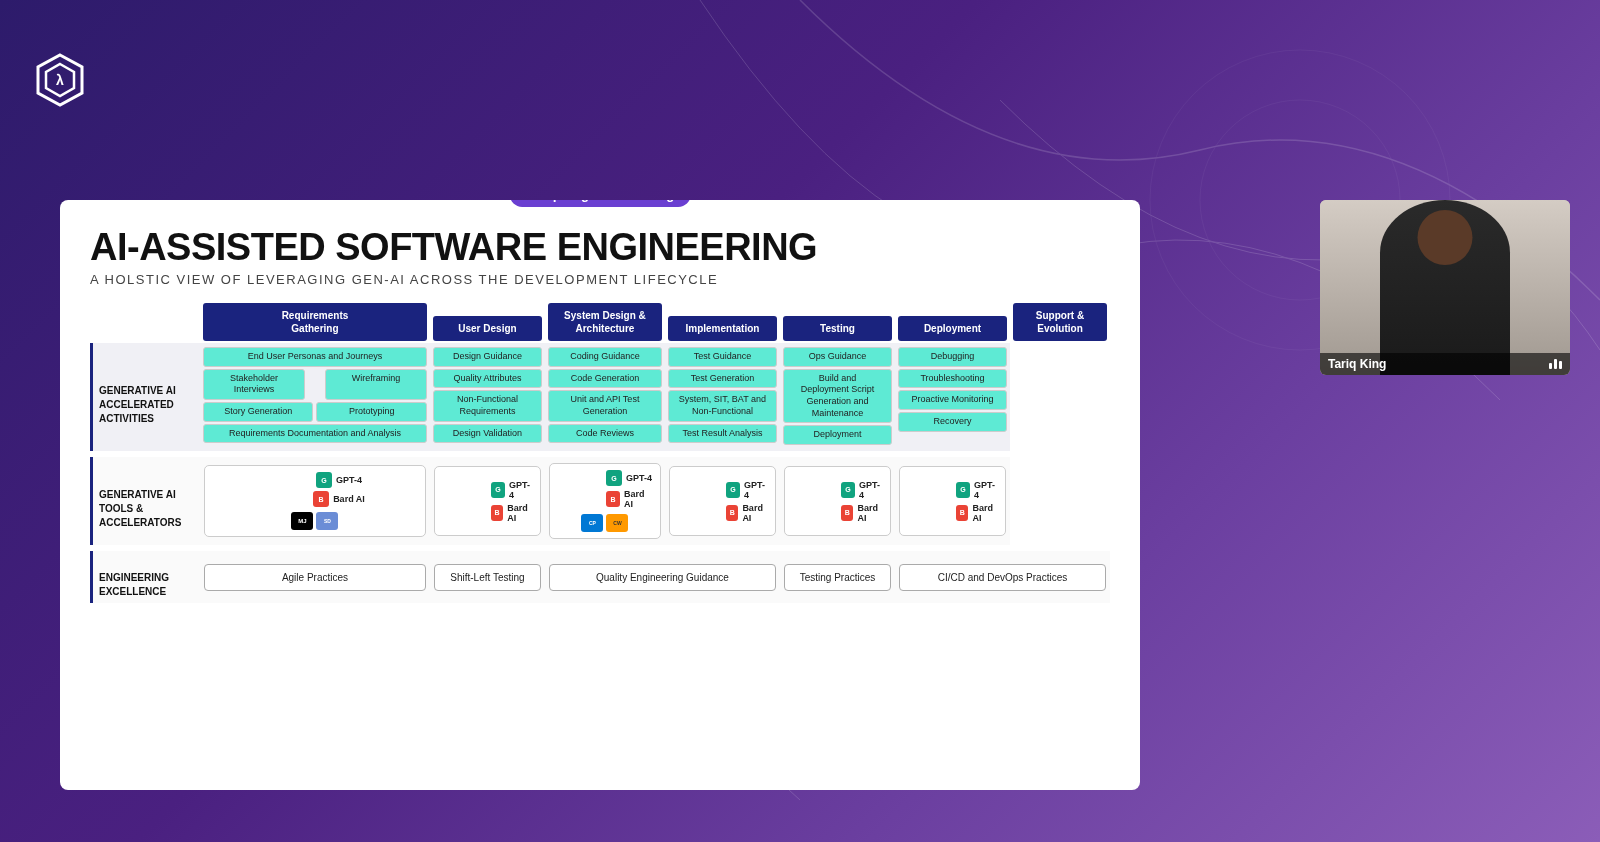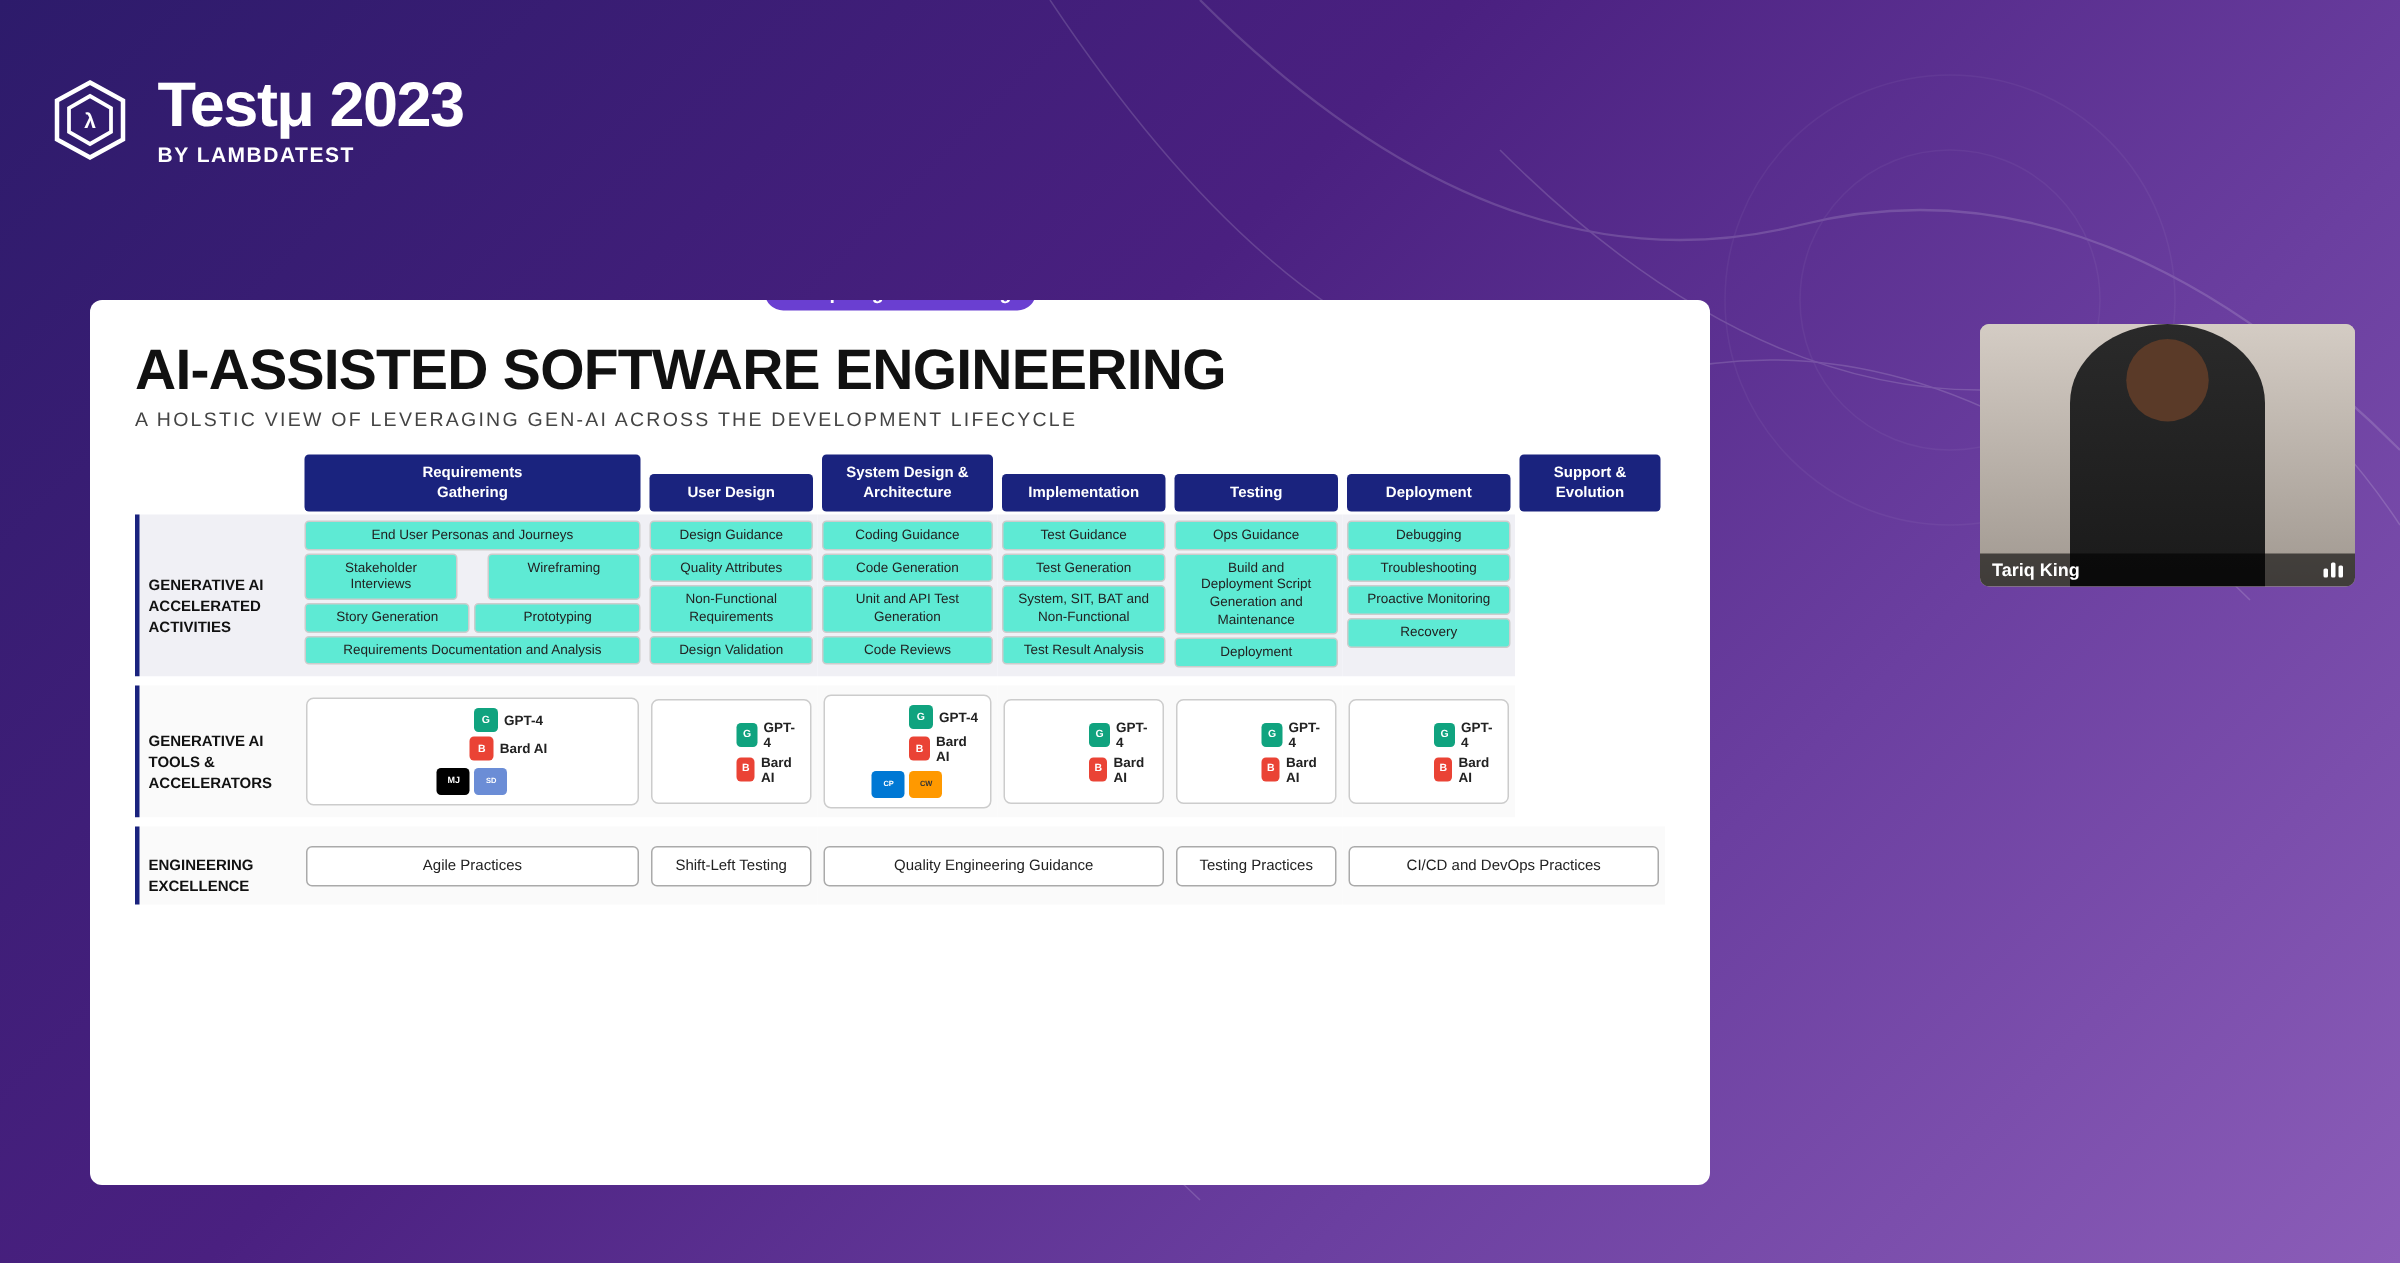--- a/index.html
+++ b/index.html
@@ -231,21 +231,21 @@
       font-weight: 500;
       text-align: center;
       padding: 6px 5px;
       color: #222;
       line-height: 1.3;
     }
 
     
     .speaker-video {
       position: absolute;
-      top: 216px;
+      top: 200px;
       right: 30px;
       width: 250px;
       height: 175px;
       border-radius: 6px;
       overflow: hidden;
       background: #c0b8b0;
     }
     .speaker-video-bg {
       width: 100%;
       height: 100%;
@@ -315,24 +315,20 @@
   </svg>
 </div>
 
 <div class="header">
   <div class="logo-icon">
     <svg viewBox="0 0 60 60" width="60" height="60">
       <polygon points="30,5 52,17 52,43 30,55 8,43 8,17" fill="none" stroke="white" stroke-width="3"></polygon>
       <polygon points="30,14 44,22 44,38 30,46 16,38 16,22" fill="none" stroke="white" stroke-width="2.5"></polygon>
       <text x="30" y="35" text-anchor="middle" fill="white" font-size="14" font-weight="900">λ</text>
     </svg>
-  </div>
-  <div class="header-text">
-    <div class="header-title">Testμ 2023</div>
-    <div class="header-subtitle">BY LAMBDATEST</div>
   </div>
 </div>
 
 <div class="slide-container">
   <div class="presenter-badge">Tariq King Is Presenting</div>
 
   <div class="slide-title">AI-ASSISTED SOFTWARE ENGINEERING</div>
   <div class="slide-subtitle">A HOLSTIC VIEW OF LEVERAGING GEN-AI ACROSS THE DEVELOPMENT LIFECYCLE</div>
 
   <table class="diagram">

